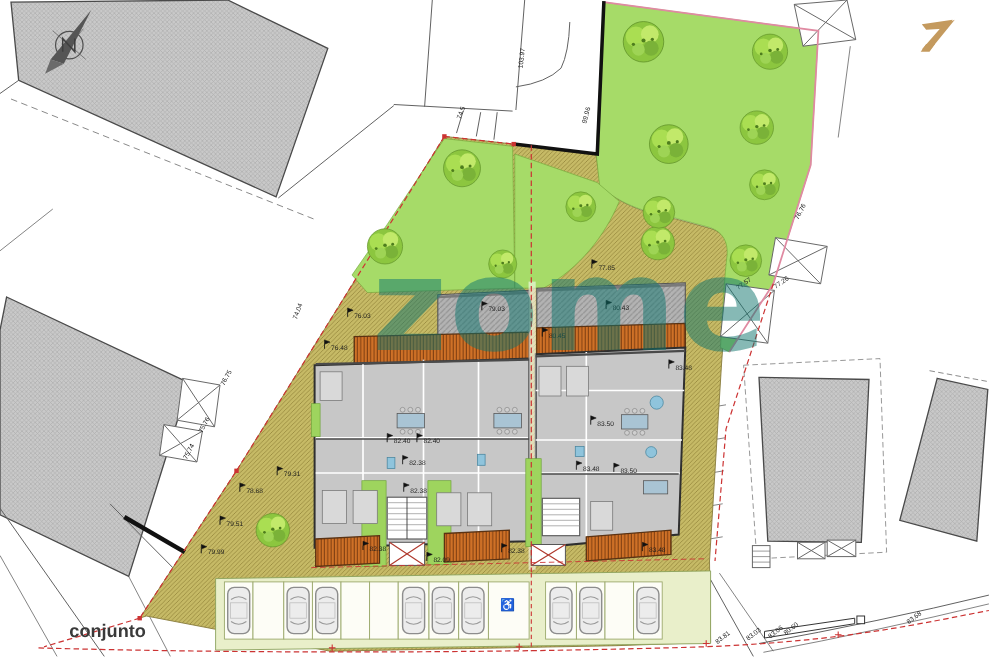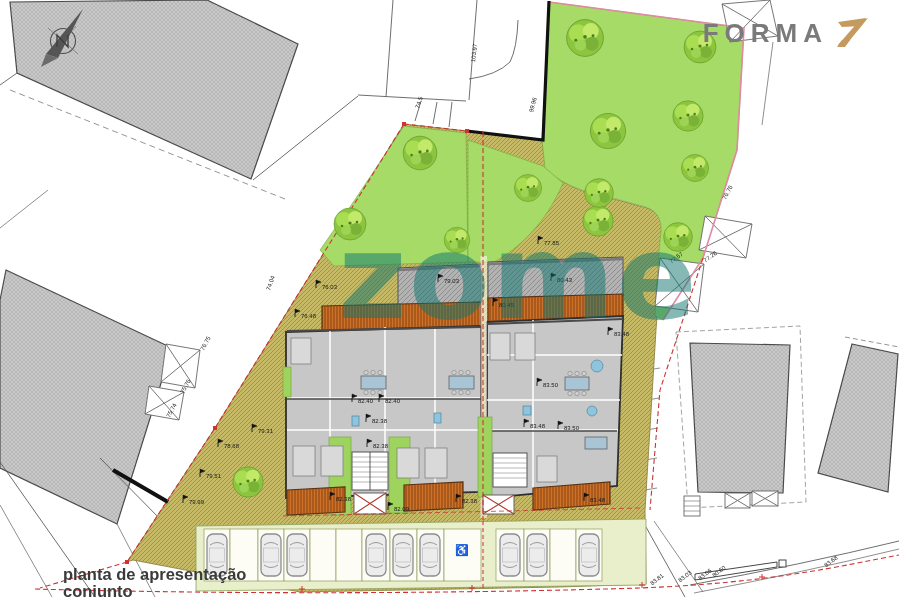--- a/index.html
+++ b/index.html
@@ -454,26 +454,24 @@
     <path d="M48,28 L78,54 M50,56 L76,26" stroke="#6a6a6a" stroke-width="0.7"></path>
     <polygon points="83,9 46,54 58,58" fill="#555"></polygon>
     <polygon points="46,54 58,58 41,67" fill="#6b6b6b"></polygon>
     <path d="M57,47 L57,35 L68,47 L68,35" fill="none" stroke="#3f3f3f" stroke-width="1.4"></path>
   </g>
 </svg>
 
 <div id="watermark">zome</div>
 
 <div id="logo">
-  <span class="word">FORMA</span>
   <svg width="36" height="34" viewBox="0 0 36 34">
     <polygon points="4,6 32,2 27,10 8,11" fill="#c49a5e"></polygon>
     <polygon points="34,2 24,6 4,29 12,29" fill="#c49a5e"></polygon>
     <polygon points="8,24 16,24 11,31 3,31" fill="#c49a5e"></polygon>
   </svg>
 </div>
 
 <div id="title-block">
-  <div>planta de apresentação</div>
   <div>conjunto</div>
 </div>
 
 </div>
 
 </body></html>

